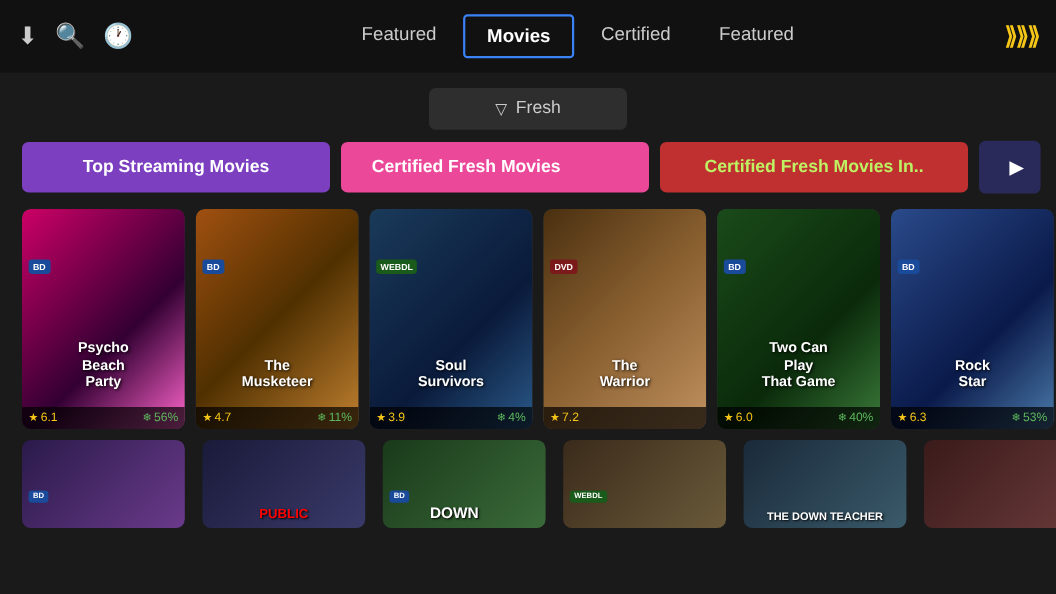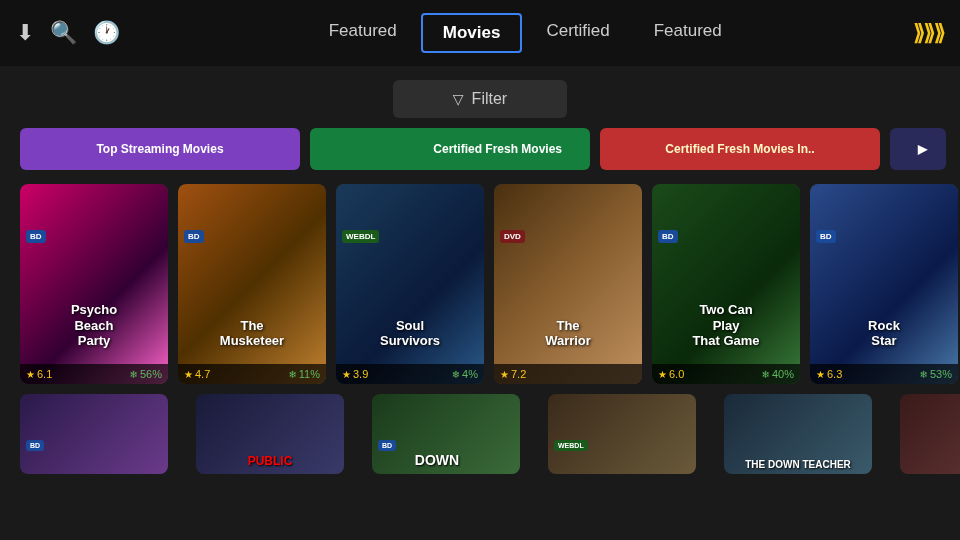--- a/index.html
+++ b/index.html
@@ -86,28 +86,28 @@
     .category-tabs {
       display: flex;
       align-items: center;
       padding: 0 20px;
       gap: 10px;
       margin-bottom: 14px;
     }
     .cat-tab {
       padding: 14px 28px;
       border-radius: 6px;
-      font-size: 12px;
+      font-size: 16px;
       font-weight: bold;
       cursor: pointer;
       white-space: nowrap;
     }
     .cat-tab.purple { background: #7b3fc0; color: #fff; min-width: 280px; text-align: center; }
-    .cat-tab.orange { background: #15803d; color: #fff; min-width: 280px; text-align: right; }
-    .cat-tab.red { background: #c03030; color: #fef9c3; min-width: 280px; text-align: center; }
+    .cat-tab.orange { background: #ec4899; color: #fff; min-width: 280px; text-align: left; }
+    .cat-tab.red { background: #c03030; color: #bef264; min-width: 280px; text-align: center; }
     .cat-tab.dark { background: #2a2a5a; color: #fff; min-width: 50px; }
 
     
     .movie-grid {
       display: flex;
       gap: 10px;
       padding: 0 20px;
       margin-bottom: 10px;
     }
     .movie-card {
@@ -184,21 +184,21 @@
       font-size: 13px;
       font-weight: bold;
       color: #fff;
       text-shadow: 1px 1px 3px #000;
       line-height: 1.2;
     }
 
     
     .movie-grid-bottom {
       display: flex;
-      gap: 28px;
+      gap: 16px;
       padding: 0 20px;
     }
     .movie-card-small {
       position: relative;
       width: 148px;
       height: 80px;
       border-radius: 8px;
       overflow: hidden;
       flex-shrink: 0;
       background: #333;
@@ -224,21 +224,21 @@
     <span class="nav-link active">Movies</span>
     <span class="nav-link">Certified</span>
     <span class="nav-link">Featured</span>
   </div>
   <span class="nav-more">⟫⟫⟫</span>
 </nav>
 
 <div class="filter-bar">
   <button class="filter-btn">
     <span class="filter-icon">▽</span>
-    <span>Filter</span>
+    <span>Fresh</span>
   </button>
 </div>
 
 <div class="category-tabs">
   <div class="cat-tab purple">Top Streaming Movies</div>
   <div class="cat-tab orange">Certified Fresh Movies</div>
   <div class="cat-tab red">Certified Fresh Movies In..</div>
   <div class="cat-tab dark">▶</div>
 </div>
 

